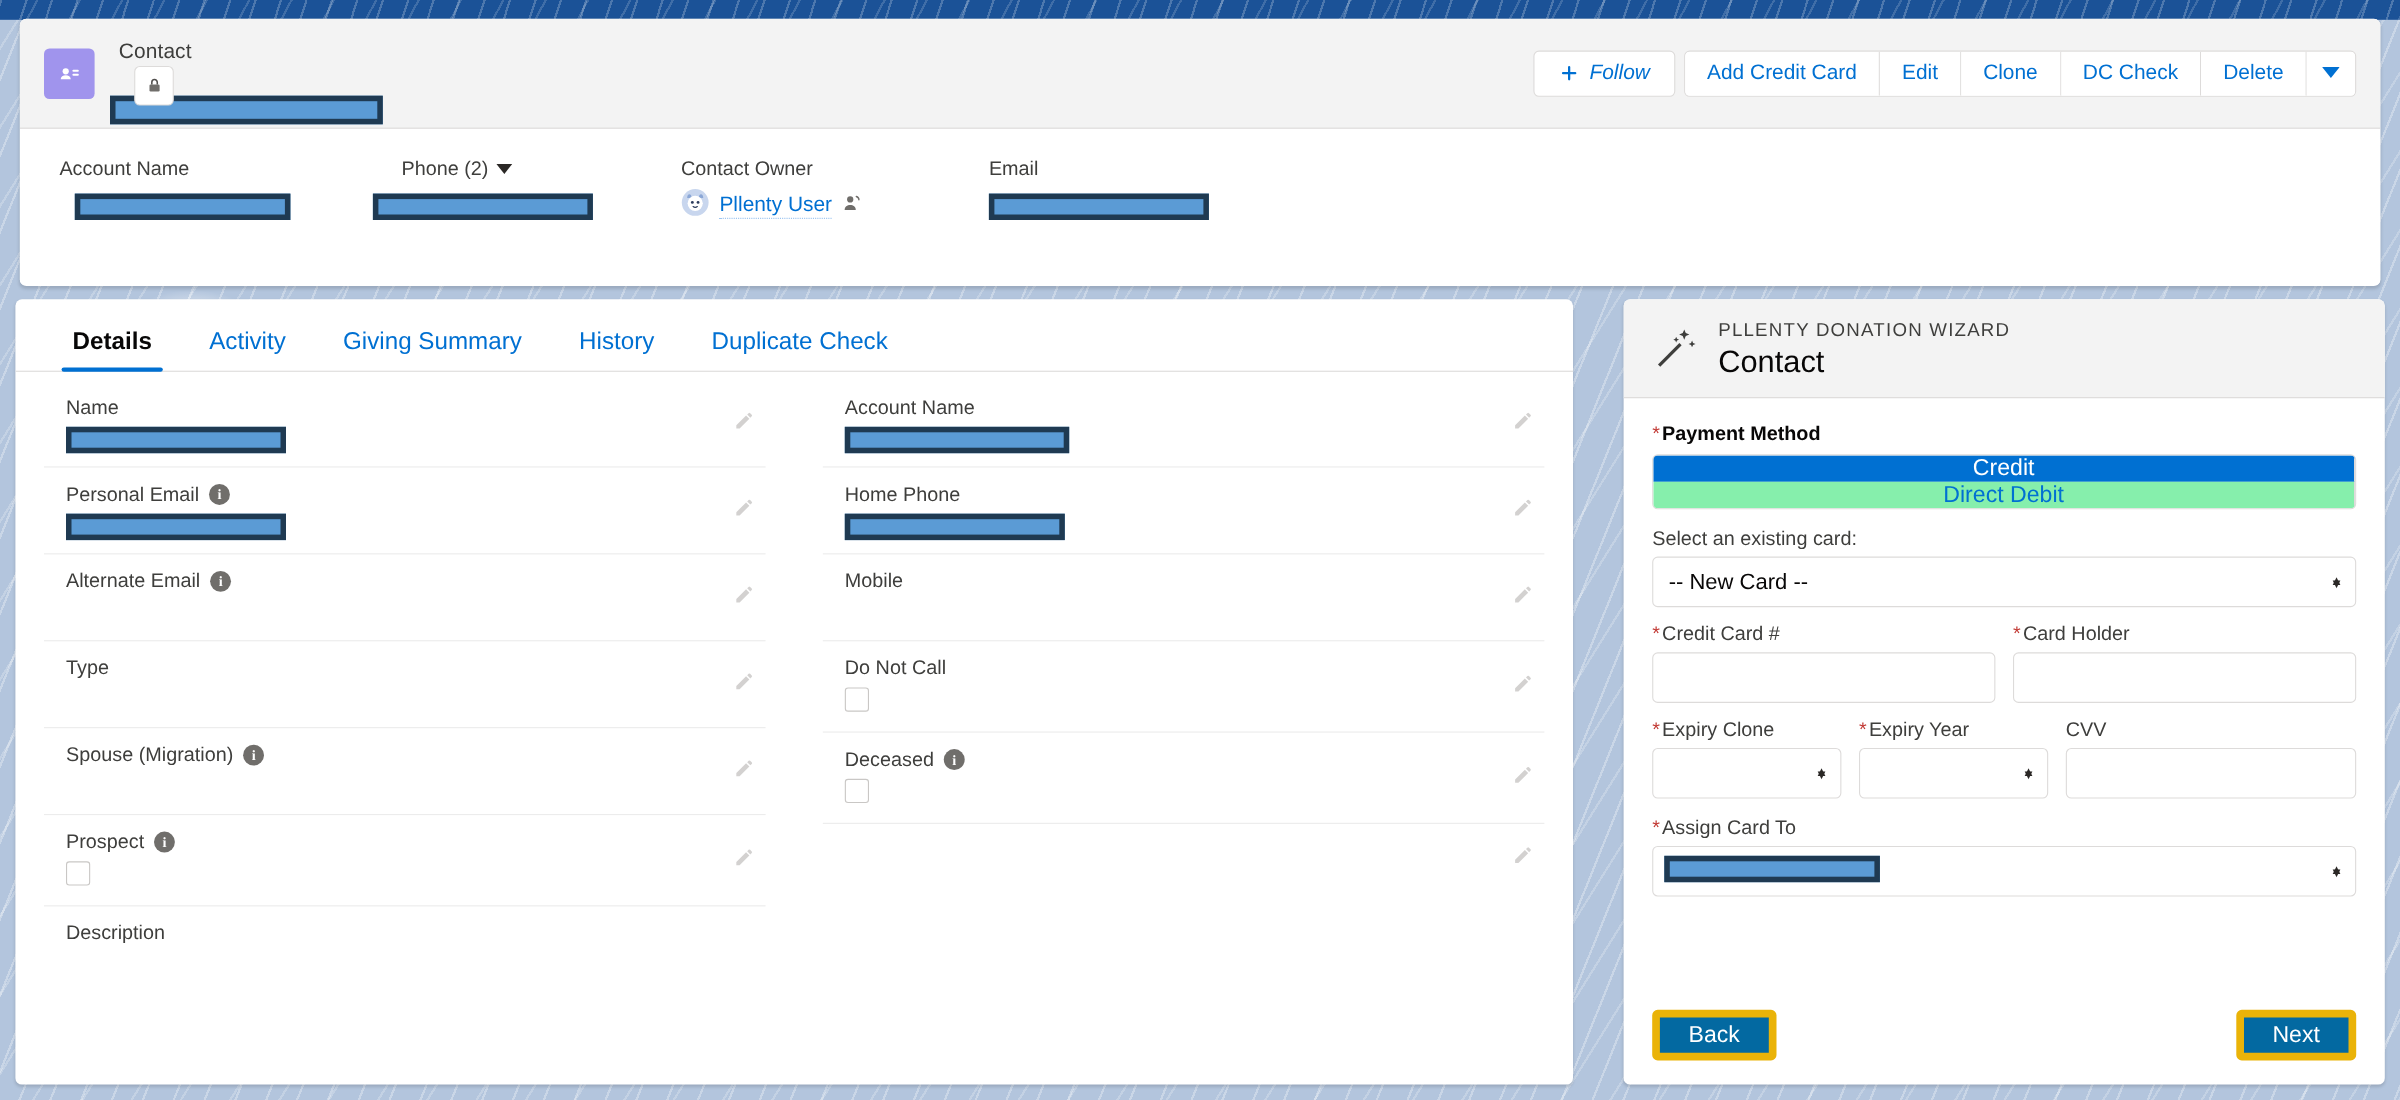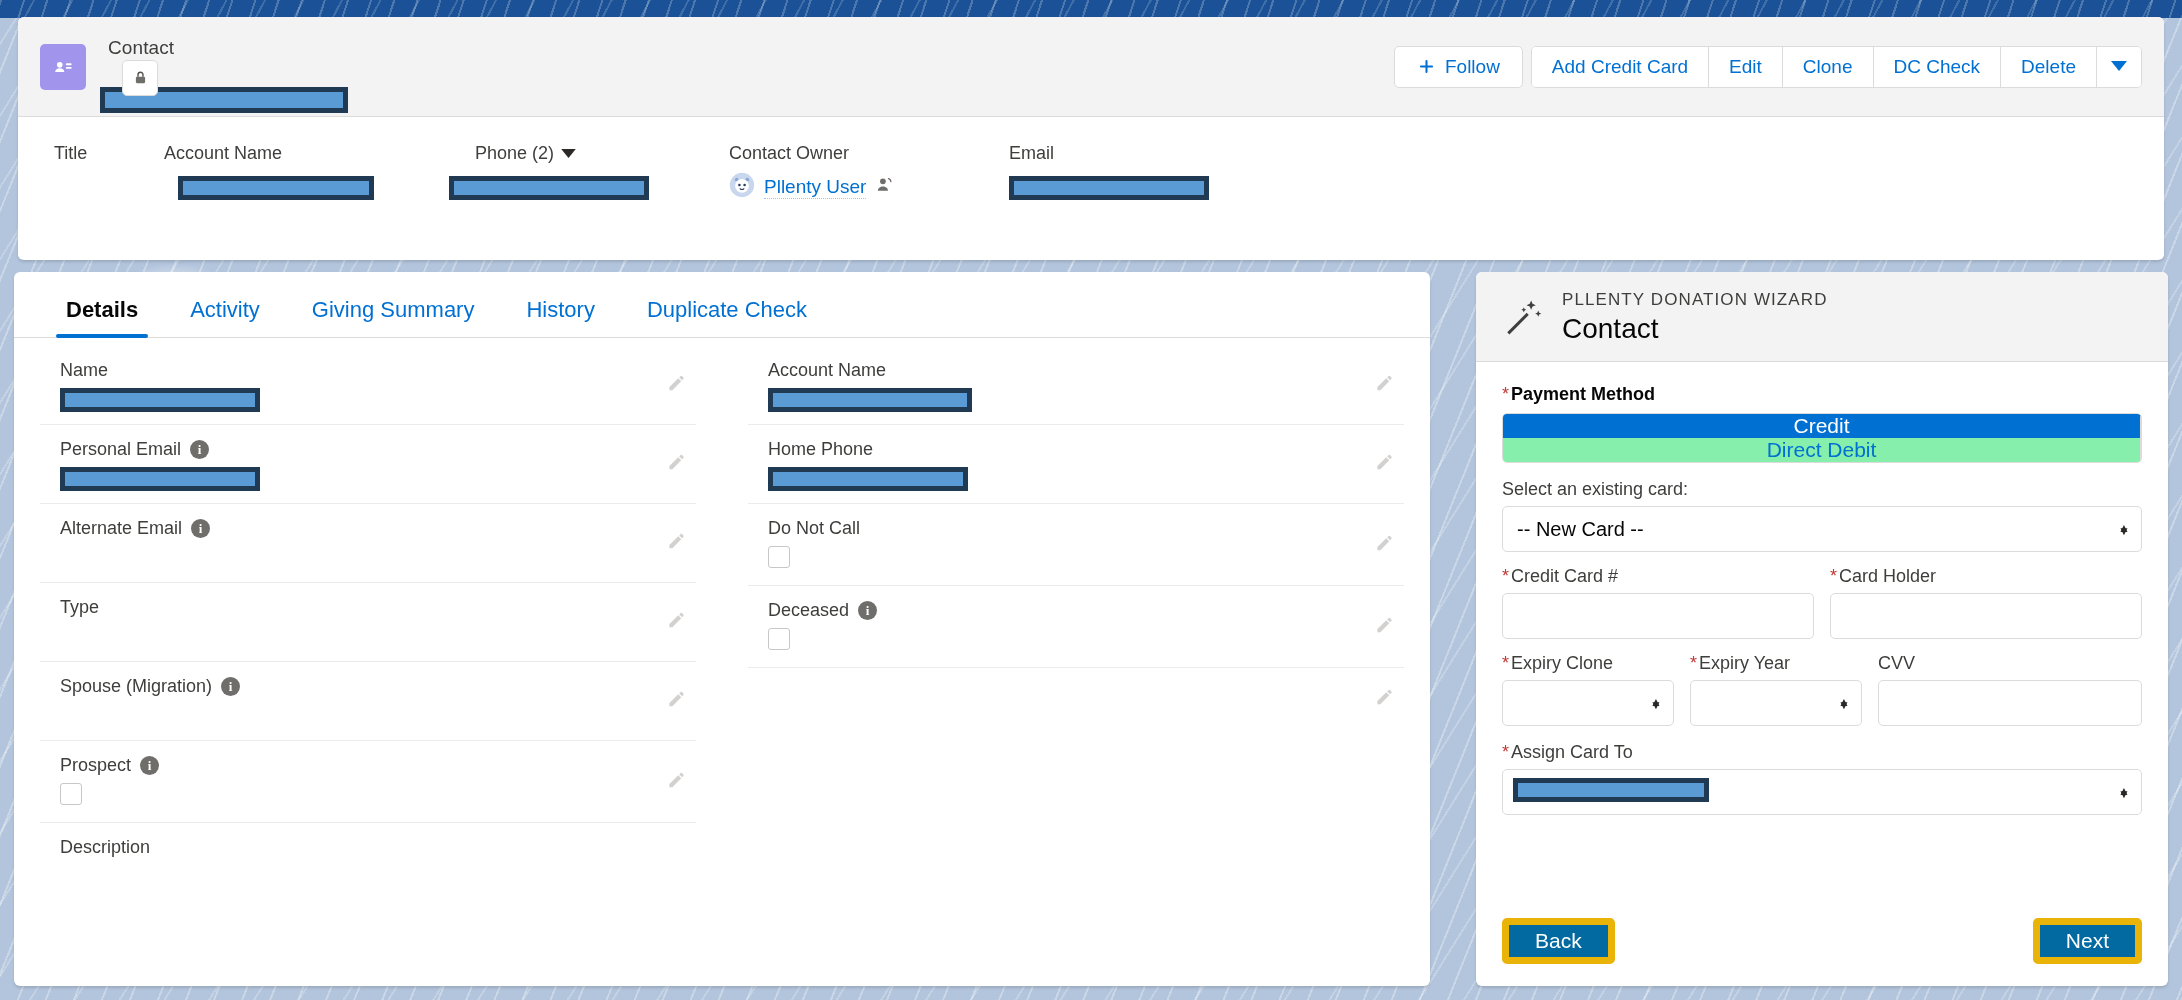--- a/index.html
+++ b/index.html
@@ -121,21 +121,21 @@
     border-radius: 5px;
     color: #0070d2;
     font-size: 19px;
     height: 42px;
     padding: 0 20px;
     display: flex; align-items: center; justify-content: center;
     white-space: nowrap;
     font-family: "Liberation Sans", sans-serif;
     cursor: pointer;
   }
-  #follow-button { gap: 9px; padding: 0 22px; }
+  #follow-button { gap: 9px; padding: 0 22px; font-style: italic; }
   #action-group {
     display: flex;
     border: 1px solid #dddbda;
     border-radius: 5px;
     background: #fff;
     overflow: hidden;
     height: 42px;
   }
   #action-group .grp-btn {
     border: 0;
@@ -469,24 +469,20 @@
           <svg width="16" height="11" viewBox="0 0 16 11" fill="#0070d2">
               <path d="M0 0h16L8 10z"></path>
             </svg>
         </div>
       </div>
     </div>
   </div>
 
   <div id="highlights">
 
-    <div class="hl-field" style="width:110px">
-      <div class="hl-label">Title</div>
-      <div class="hl-value"></div>
-    </div>
 
     <div class="hl-field" style="width:285px">
       <div class="hl-label">Account Name</div>
       <div class="hl-value">
         <span class="hl-link"></span>
         <span class="redact hl-redact-bar" style="left:14px;width:196px"></span>
       </div>
     </div>
 
     <div class="hl-field" style="width:280px">
@@ -653,20 +649,29 @@
         <div class="field-value">
           <span class="redact field-redact" style="width:200px"></span>
         </div>
         <span class="pencil">
           <svg width="19" height="19" viewBox="0 0 24 24" fill="#b0adab">
               <path d="M3 17.2V21h3.8L18 9.8 14.2 6zM20.7 6.9a1.3 1.3 0 000-1.8l-1.8-1.8a1.3 1.3 0 00-1.8 0l-1.6 1.6 3.6 3.6z"></path>
             </svg>
         </span>
       </div>
 
+      <div class="field-row">
+        <div class="field-label">Mobile</div>
+        <div class="field-value"></div>
+        <span class="pencil">
+          <svg width="19" height="19" viewBox="0 0 24 24" fill="#b0adab">
+              <path d="M3 17.2V21h3.8L18 9.8 14.2 6zM20.7 6.9a1.3 1.3 0 000-1.8l-1.8-1.8a1.3 1.3 0 00-1.8 0l-1.6 1.6 3.6 3.6z"></path>
+            </svg>
+        </span>
+      </div>
 
       <div class="field-row">
         <div class="field-label">Do Not Call</div>
         <div class="field-value">
           <span class="checkbox"></span>
         </div>
         <span class="pencil">
           <svg width="19" height="19" viewBox="0 0 24 24" fill="#b0adab">
               <path d="M3 17.2V21h3.8L18 9.8 14.2 6zM20.7 6.9a1.3 1.3 0 000-1.8l-1.8-1.8a1.3 1.3 0 00-1.8 0l-1.6 1.6 3.6 3.6z"></path>
             </svg>

